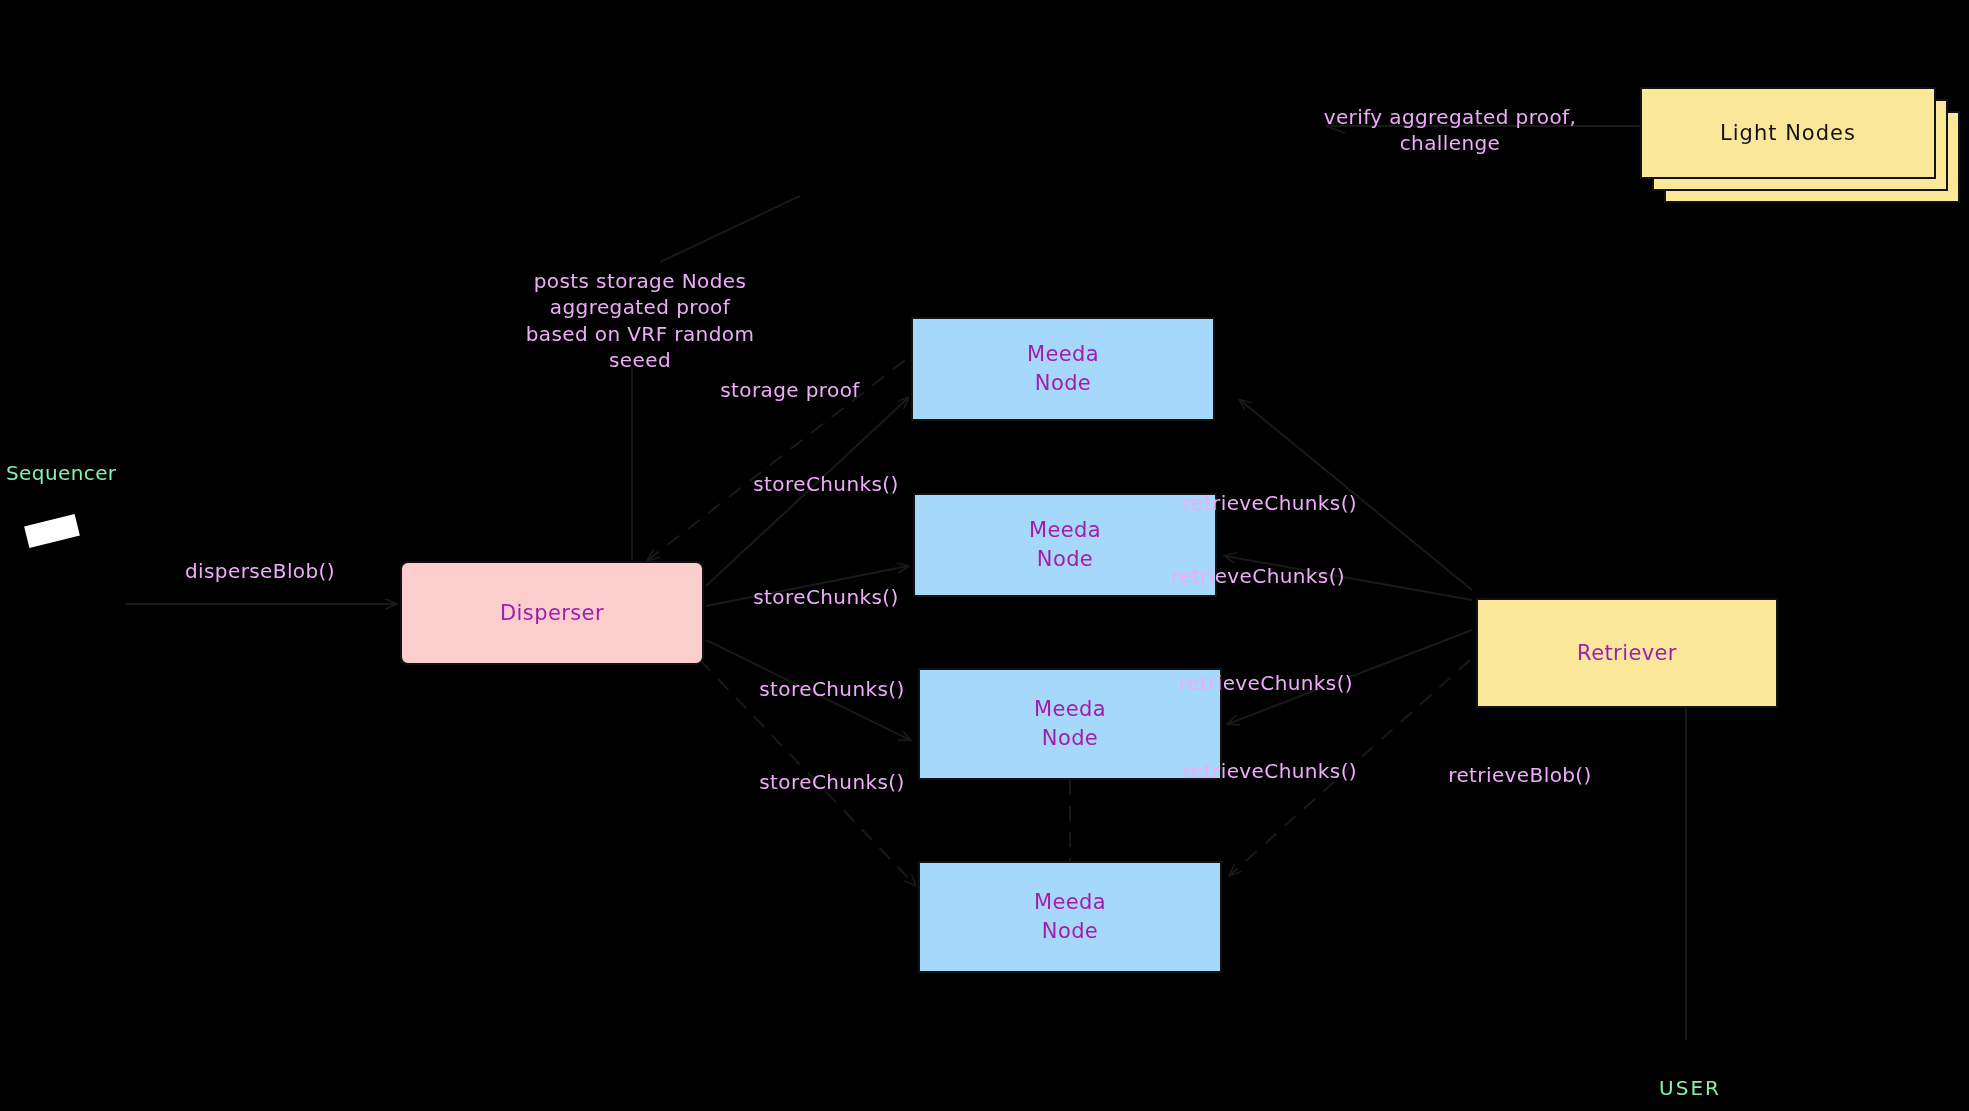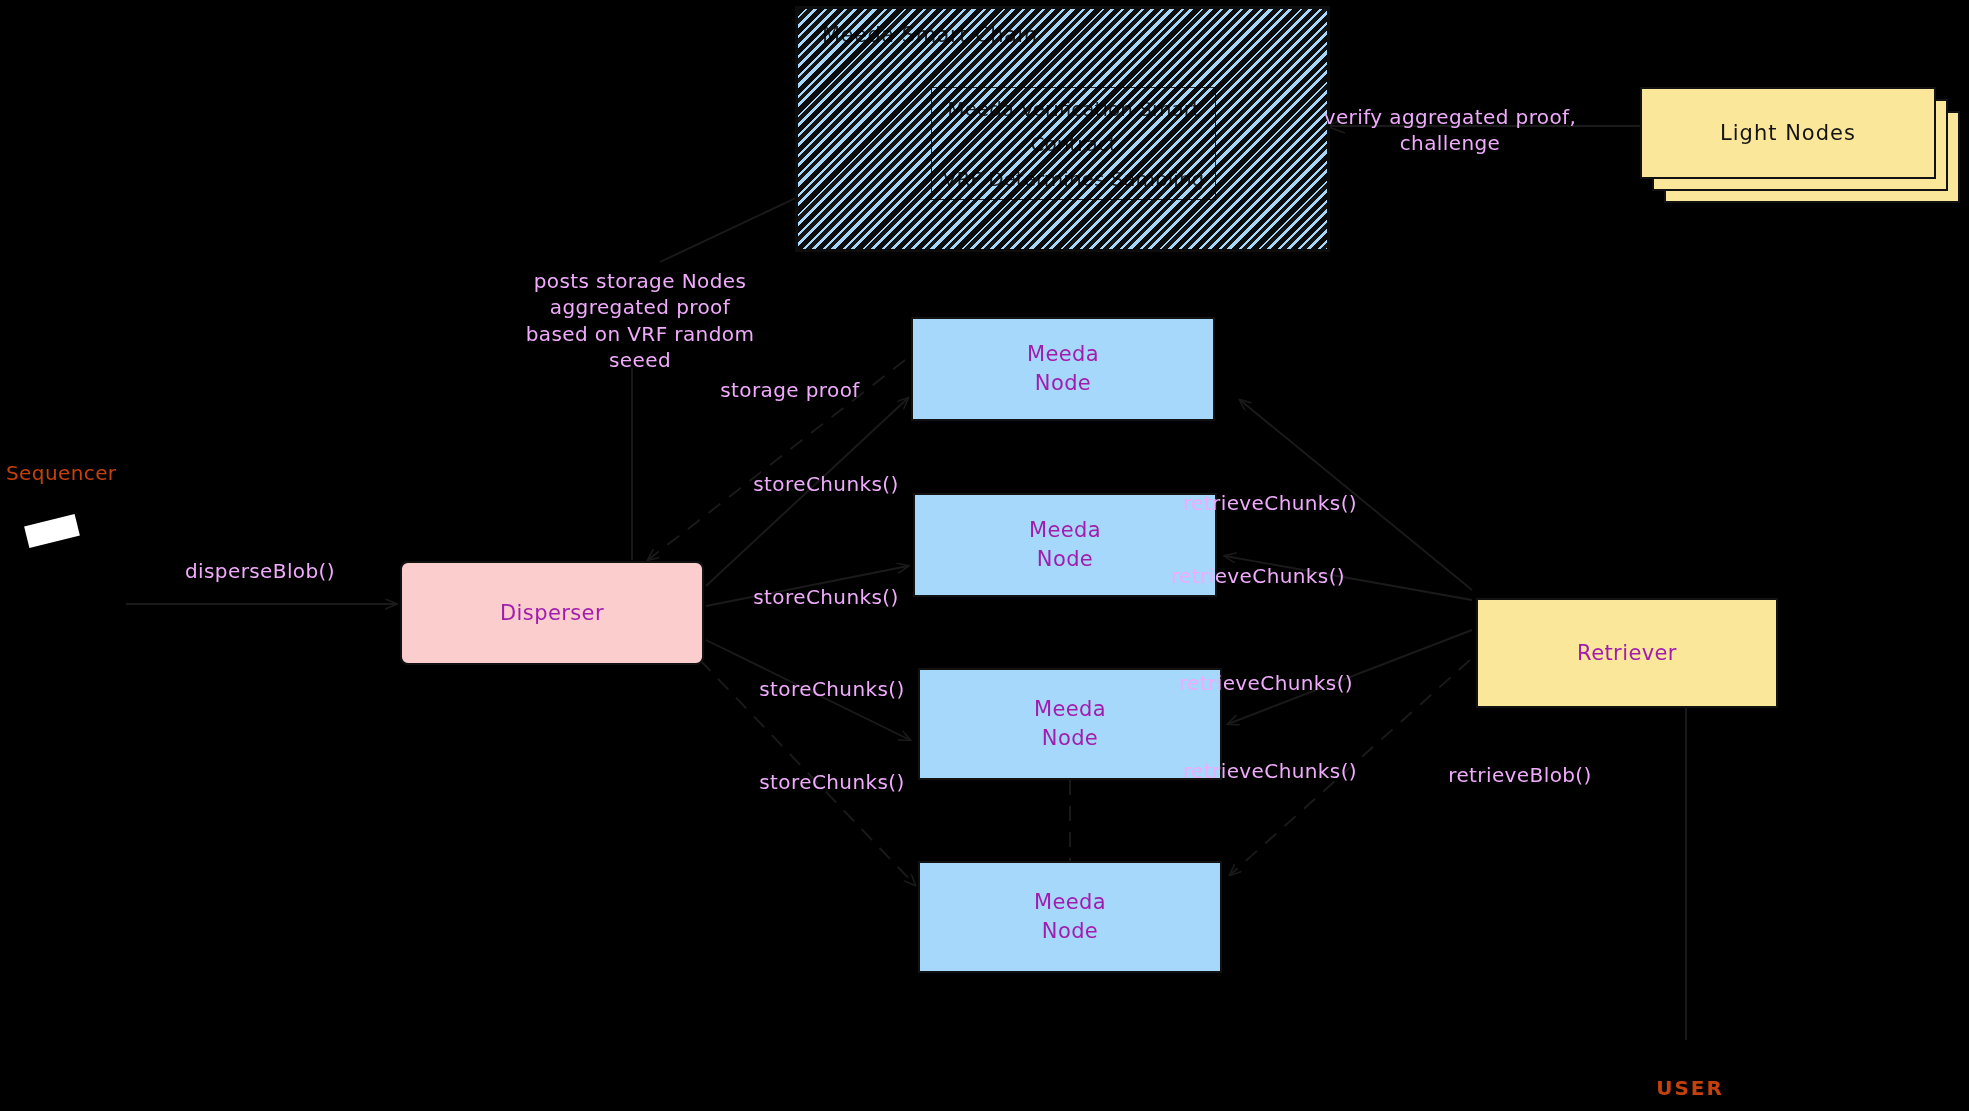--- a/index.html
+++ b/index.html
@@ -75,21 +75,21 @@
   .lbl{
     position:absolute;
     color:#f0abfc;
     font-size:20px;
     letter-spacing:.4px;
     line-height:1.32;
     text-align:center;
     white-space:pre-line;
     pointer-events:none;
   }
-  .lbl.faint{color:#c2410c;}
+  .lbl.faint{color:#86efac;}
 
   #seq-mark{
     position:absolute;left:26px;top:520px;
     width:52px;height:22px;background:#ffffff;
     transform:rotate(-14deg);
   }
 </style>
 </head>
 <body>
 
@@ -137,28 +137,20 @@
       <line x1="905" y1="360" x2="648" y2="560" marker-end="url(#ahd)"></line>
 
       <line x1="700" y1="660" x2="915" y2="885" marker-end="url(#ahd)"></line>
 
       <line x1="1470" y1="660" x2="1230" y2="875" marker-end="url(#ahd)"></line>
 
       <line x1="1070" y1="780" x2="1070" y2="862"></line>
     </g>
   </svg>
 
-  <div id="chain">
-    <div id="chain-title">Meeda Smart Chain</div>
-    <div id="chain-inner">
-      <span>Meeda Verification Smart</span>
-      <span>Contract</span>
-      <span>VRF Determines Sampling</span>
-    </div>
-  </div>
 
   <div id="lightnodes">
     <div class="card c3"></div>
     <div class="card c2"></div>
     <div class="card c1">
       <span>Light Nodes</span>
     </div>
   </div>
 
   <div class="lbl faint" style="left:6px;top:460px;width:140px;text-align:left;">Sequencer</div>
@@ -178,21 +170,21 @@
     <span><span>Meeda</span><br><span>Node</span></span>
   </div>
   <div class="node blue" style="left:918px;top:861px;width:304px;height:112px;">
     <span><span>Meeda</span><br><span>Node</span></span>
   </div>
 
   <div class="node yellow" style="left:1476px;top:555px;width:302px;height:110px;margin-top:43px;">
     <span>Retriever</span>
   </div>
 
-  <div class="lbl faint" style="left:1600px;top:1075px;width:180px;text-align:center;letter-spacing:2px;font-weight:bold;">USER</div>
+  <div class="lbl faint" style="left:1600px;top:1075px;width:180px;text-align:center;letter-spacing:2px;">USER</div>
 
   <div class="lbl" style="left:1290px;top:104px;width:320px;">verify aggregated proof,
 challenge</div>
 
   <div class="lbl" style="left:500px;top:268px;width:280px;">posts storage Nodes
 aggregated proof
 based on VRF random
 seeed</div>
 
   <div class="lbl" style="left:690px;top:377px;width:200px;">storage proof</div>

